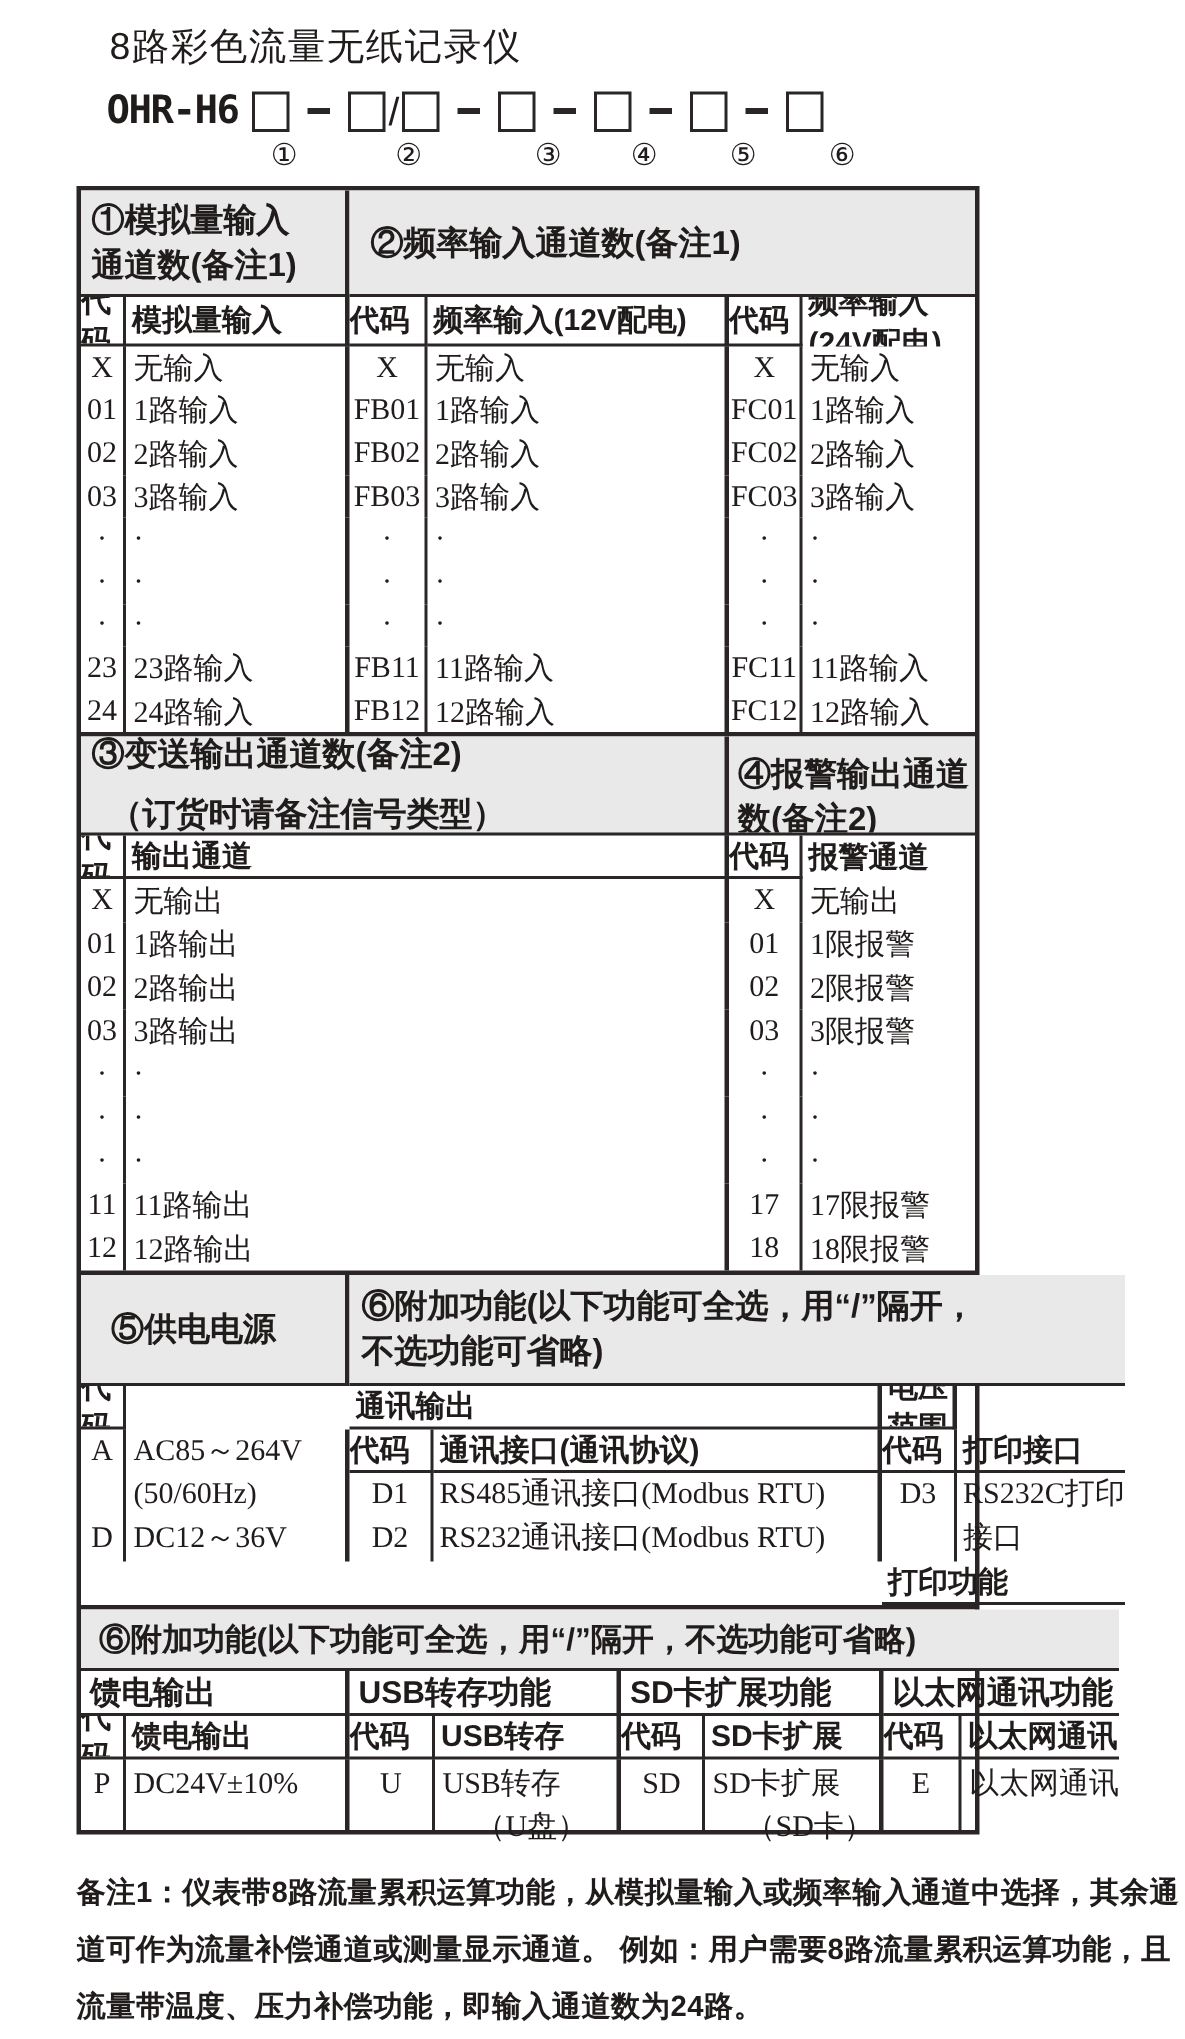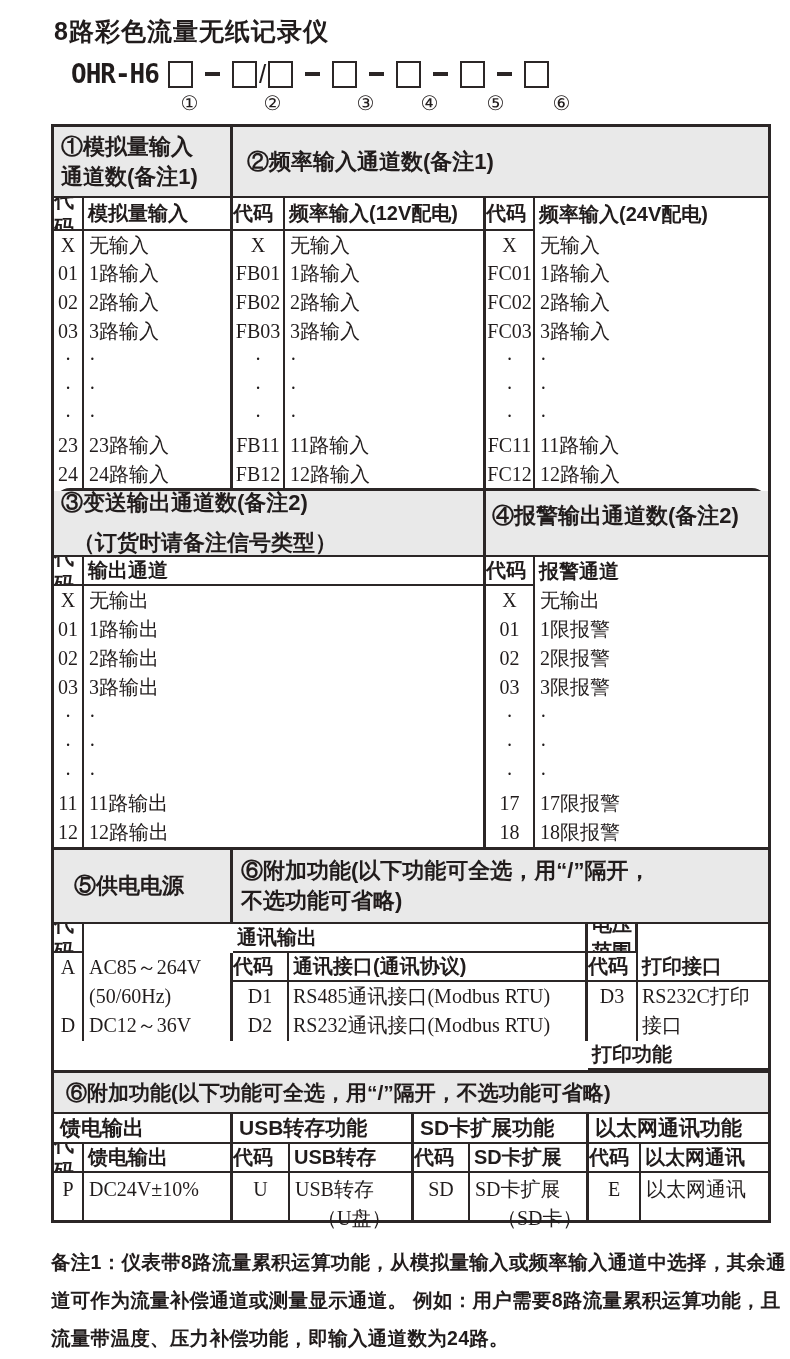--- a/index.html
+++ b/index.html
@@ -5,34 +5,34 @@
   :root{
     --bd:#2b2626;
     --band:#e9e9e9;
     --tx:#211c1c;
   }
   html,body{margin:0;padding:0;}
   body{
     width:790px;height:1359px;overflow:hidden;background:#fff;color:var(--tx);
     font-family:"Liberation Sans",sans-serif;
   }
-  .title{margin:17px 0 0 54px;font-size:25px;font-weight:700;letter-spacing:1px;line-height:28px;}
+  .title{margin:17px 0 0 73px;font-size:25px;font-weight:400;letter-spacing:1px;line-height:28px;}
   
   .model{margin:14px 0 0 51px;height:30px;display:flex;align-items:center;}
   .model .prefix{font-family:"DejaVu Sans Mono","Liberation Mono",monospace;font-weight:700;font-size:26px;letter-spacing:-1px;margin-right:9px;margin-left:20px;}
   .slot{width:25px;height:27px;border:2.5px solid var(--bd);box-sizing:border-box;background:#fff;}
   .dash{width:15px;height:4px;background:var(--bd);margin:0 12px;}
   .slash{font-size:26px;font-weight:400;margin:0 2px;font-family:"Liberation Sans",sans-serif;}
   .circles{position:relative;height:22px;margin:2px 0 0 51px;font-size:20px;}
   .circles span{position:absolute;width:25px;text-align:center;top:0;}
   
-  .tbl{margin:11px 0 0 51px;width:720px;box-sizing:border-box;border:3px solid var(--bd);}
+  .tbl{margin:11px 0 0 51px;width:602px;box-sizing:border-box;border:3px solid var(--bd);}
   .g{display:grid;}
   .s1{grid-template-columns:30px 149px 52px 201px 49px 1fr;grid-template-rows:71px 33px repeat(9,28.6px);}
-  .s2{grid-template-columns:30px 402px 49px 1fr;grid-template-rows:66px 29px repeat(9,29px);border-top:3px solid var(--bd);border-radius:16px;}
+  .s2{grid-template-columns:30px 402px 49px 1fr;grid-template-rows:66px 29px repeat(9,29px);border-top:3px solid var(--bd);}
   .s3{grid-template-columns:30px 149px 56px 299px 50px 1fr;grid-template-rows:74px 29px 29px 29px 30px;border-top:3px solid var(--bd);}
   .s4{grid-template-columns:30px 149px 57px 124px 56px 119px 52px 1fr;grid-template-rows:41px 30px 29px 47px;border-top:3px solid var(--bd);}
   .c{display:flex;align-items:center;font-size:20px;overflow:hidden;box-sizing:border-box;min-width:0;}
   .br{border-right:2px solid var(--bd);}
   .BR{border-right:3px solid var(--bd);}
   .bb{border-bottom:2px solid var(--bd);}
   .h{font-weight:700;font-family:"Liberation Sans",sans-serif;}
   .band{background:var(--band);font-weight:700;}
   .code{justify-content:center;font-family:"Liberation Serif",serif;}
   .desc{padding-left:5px;font-family:"Liberation Serif",serif;}

